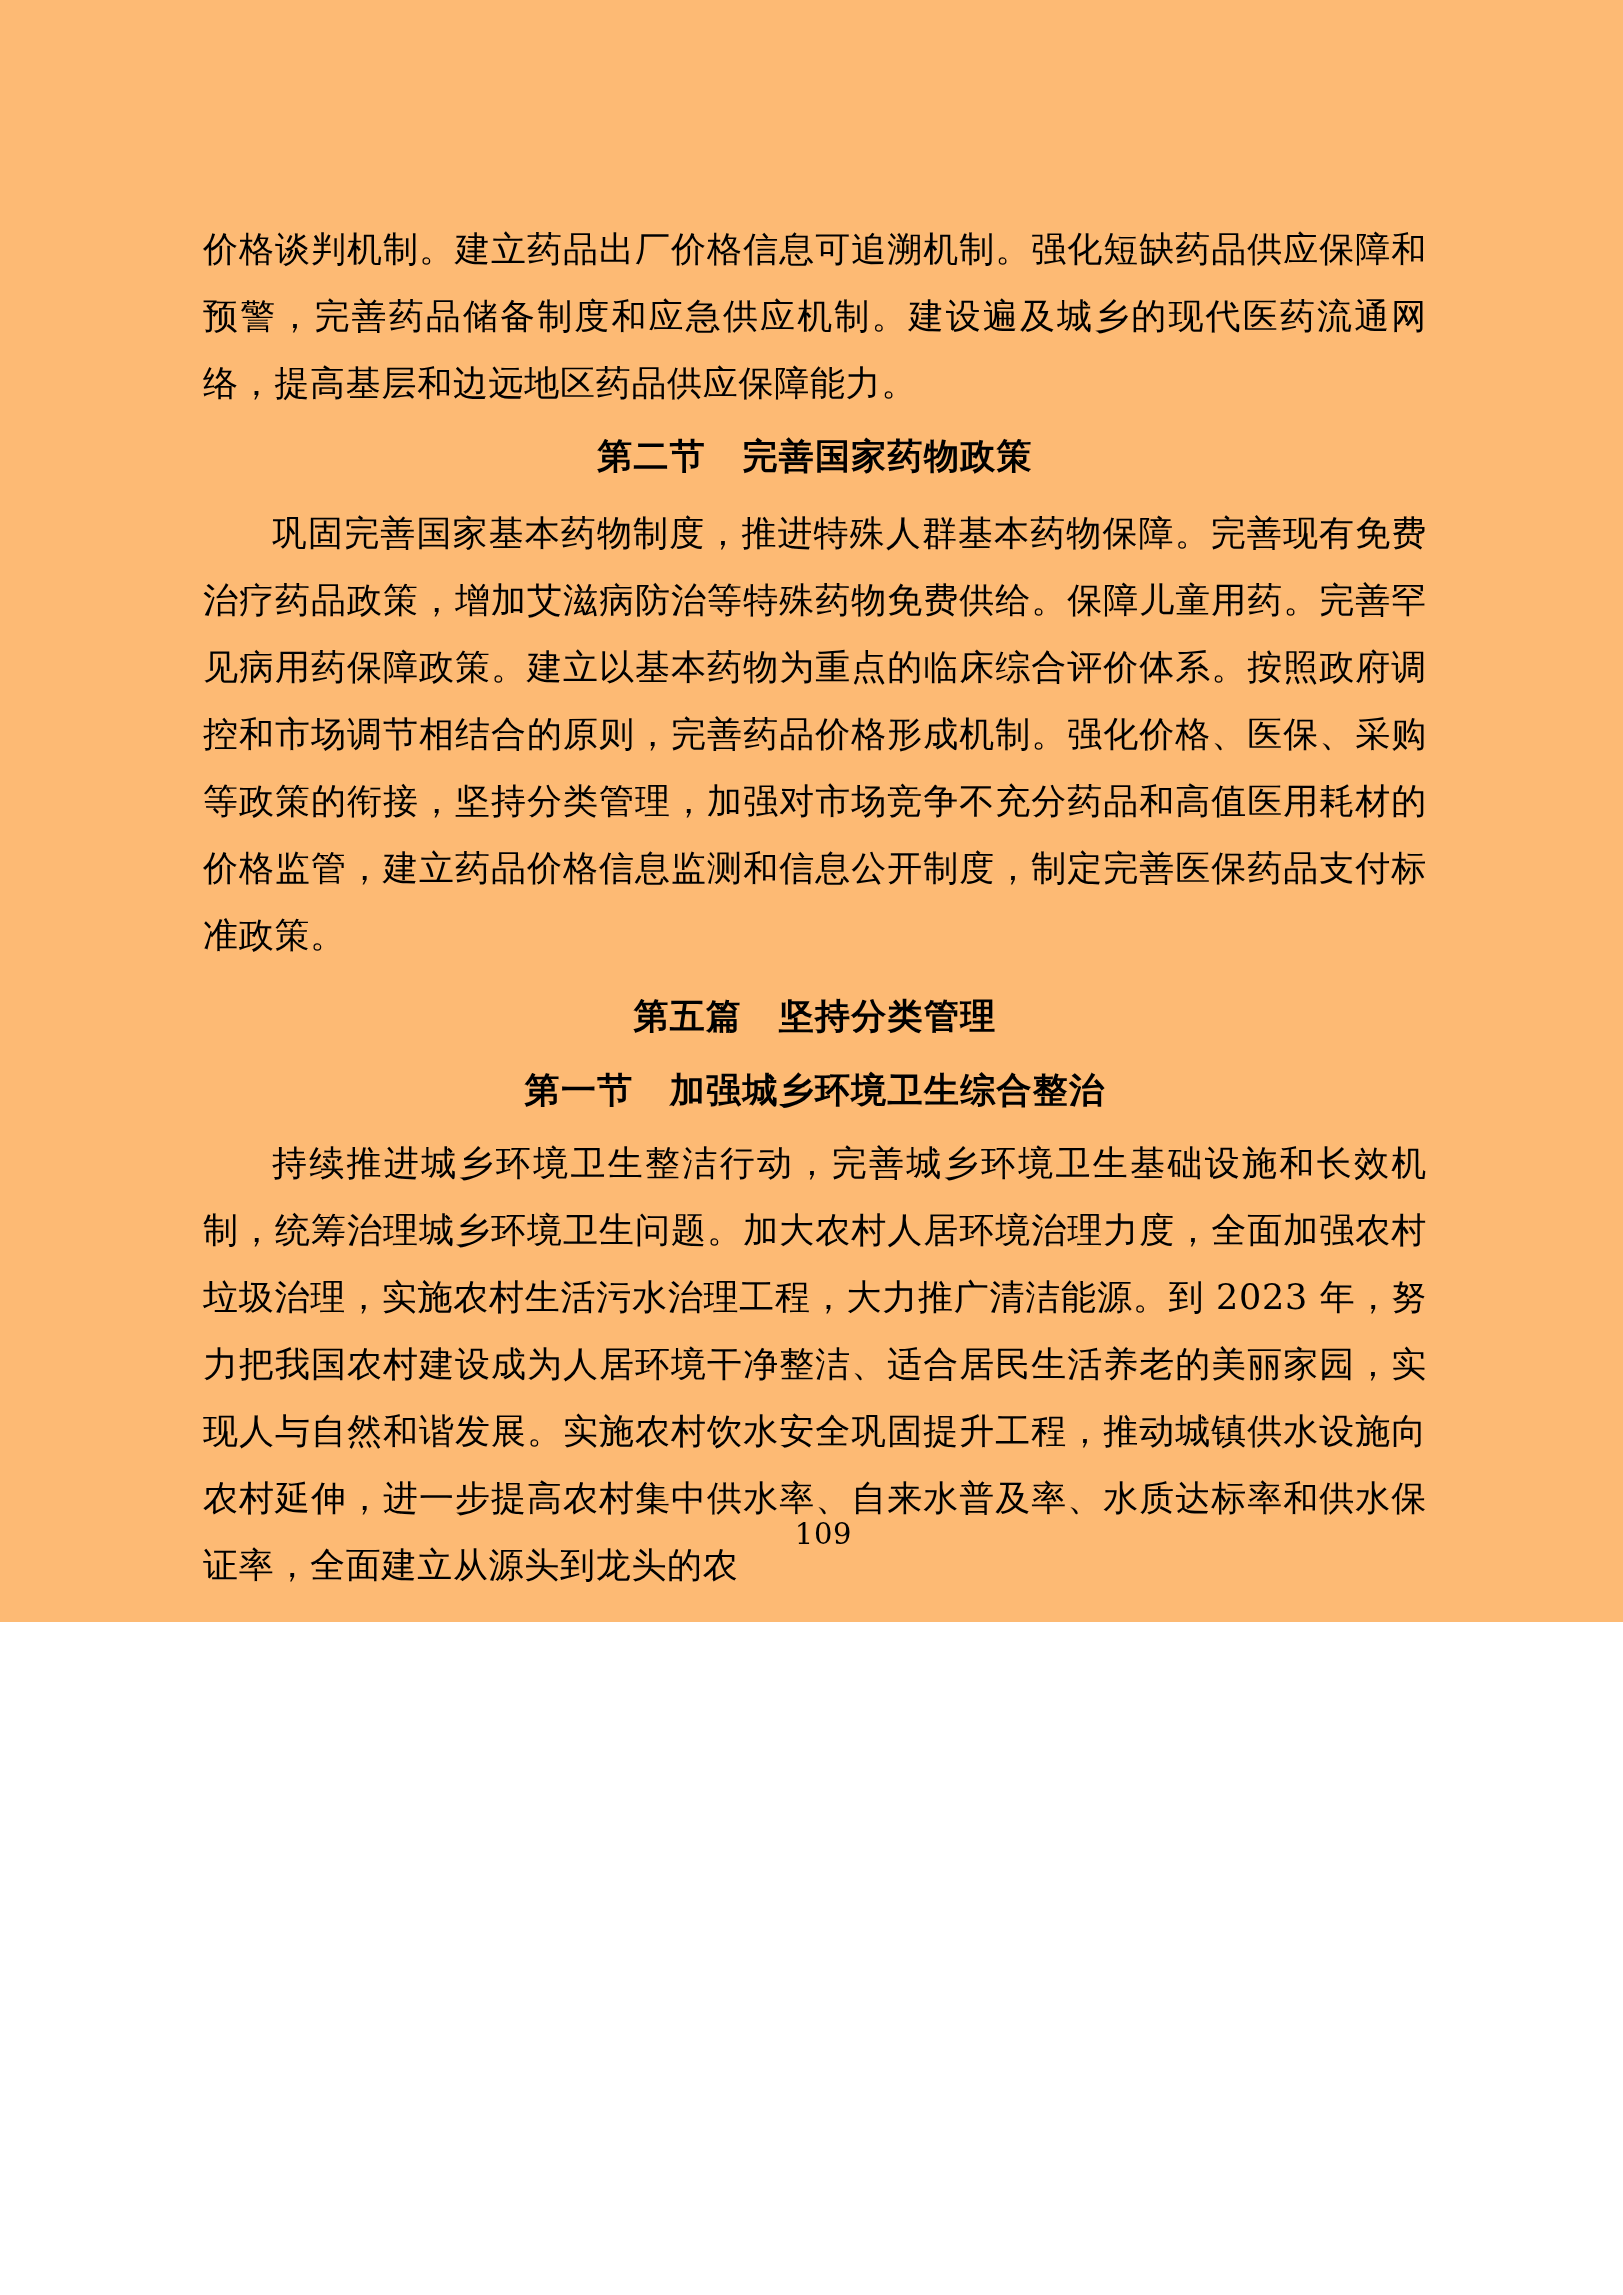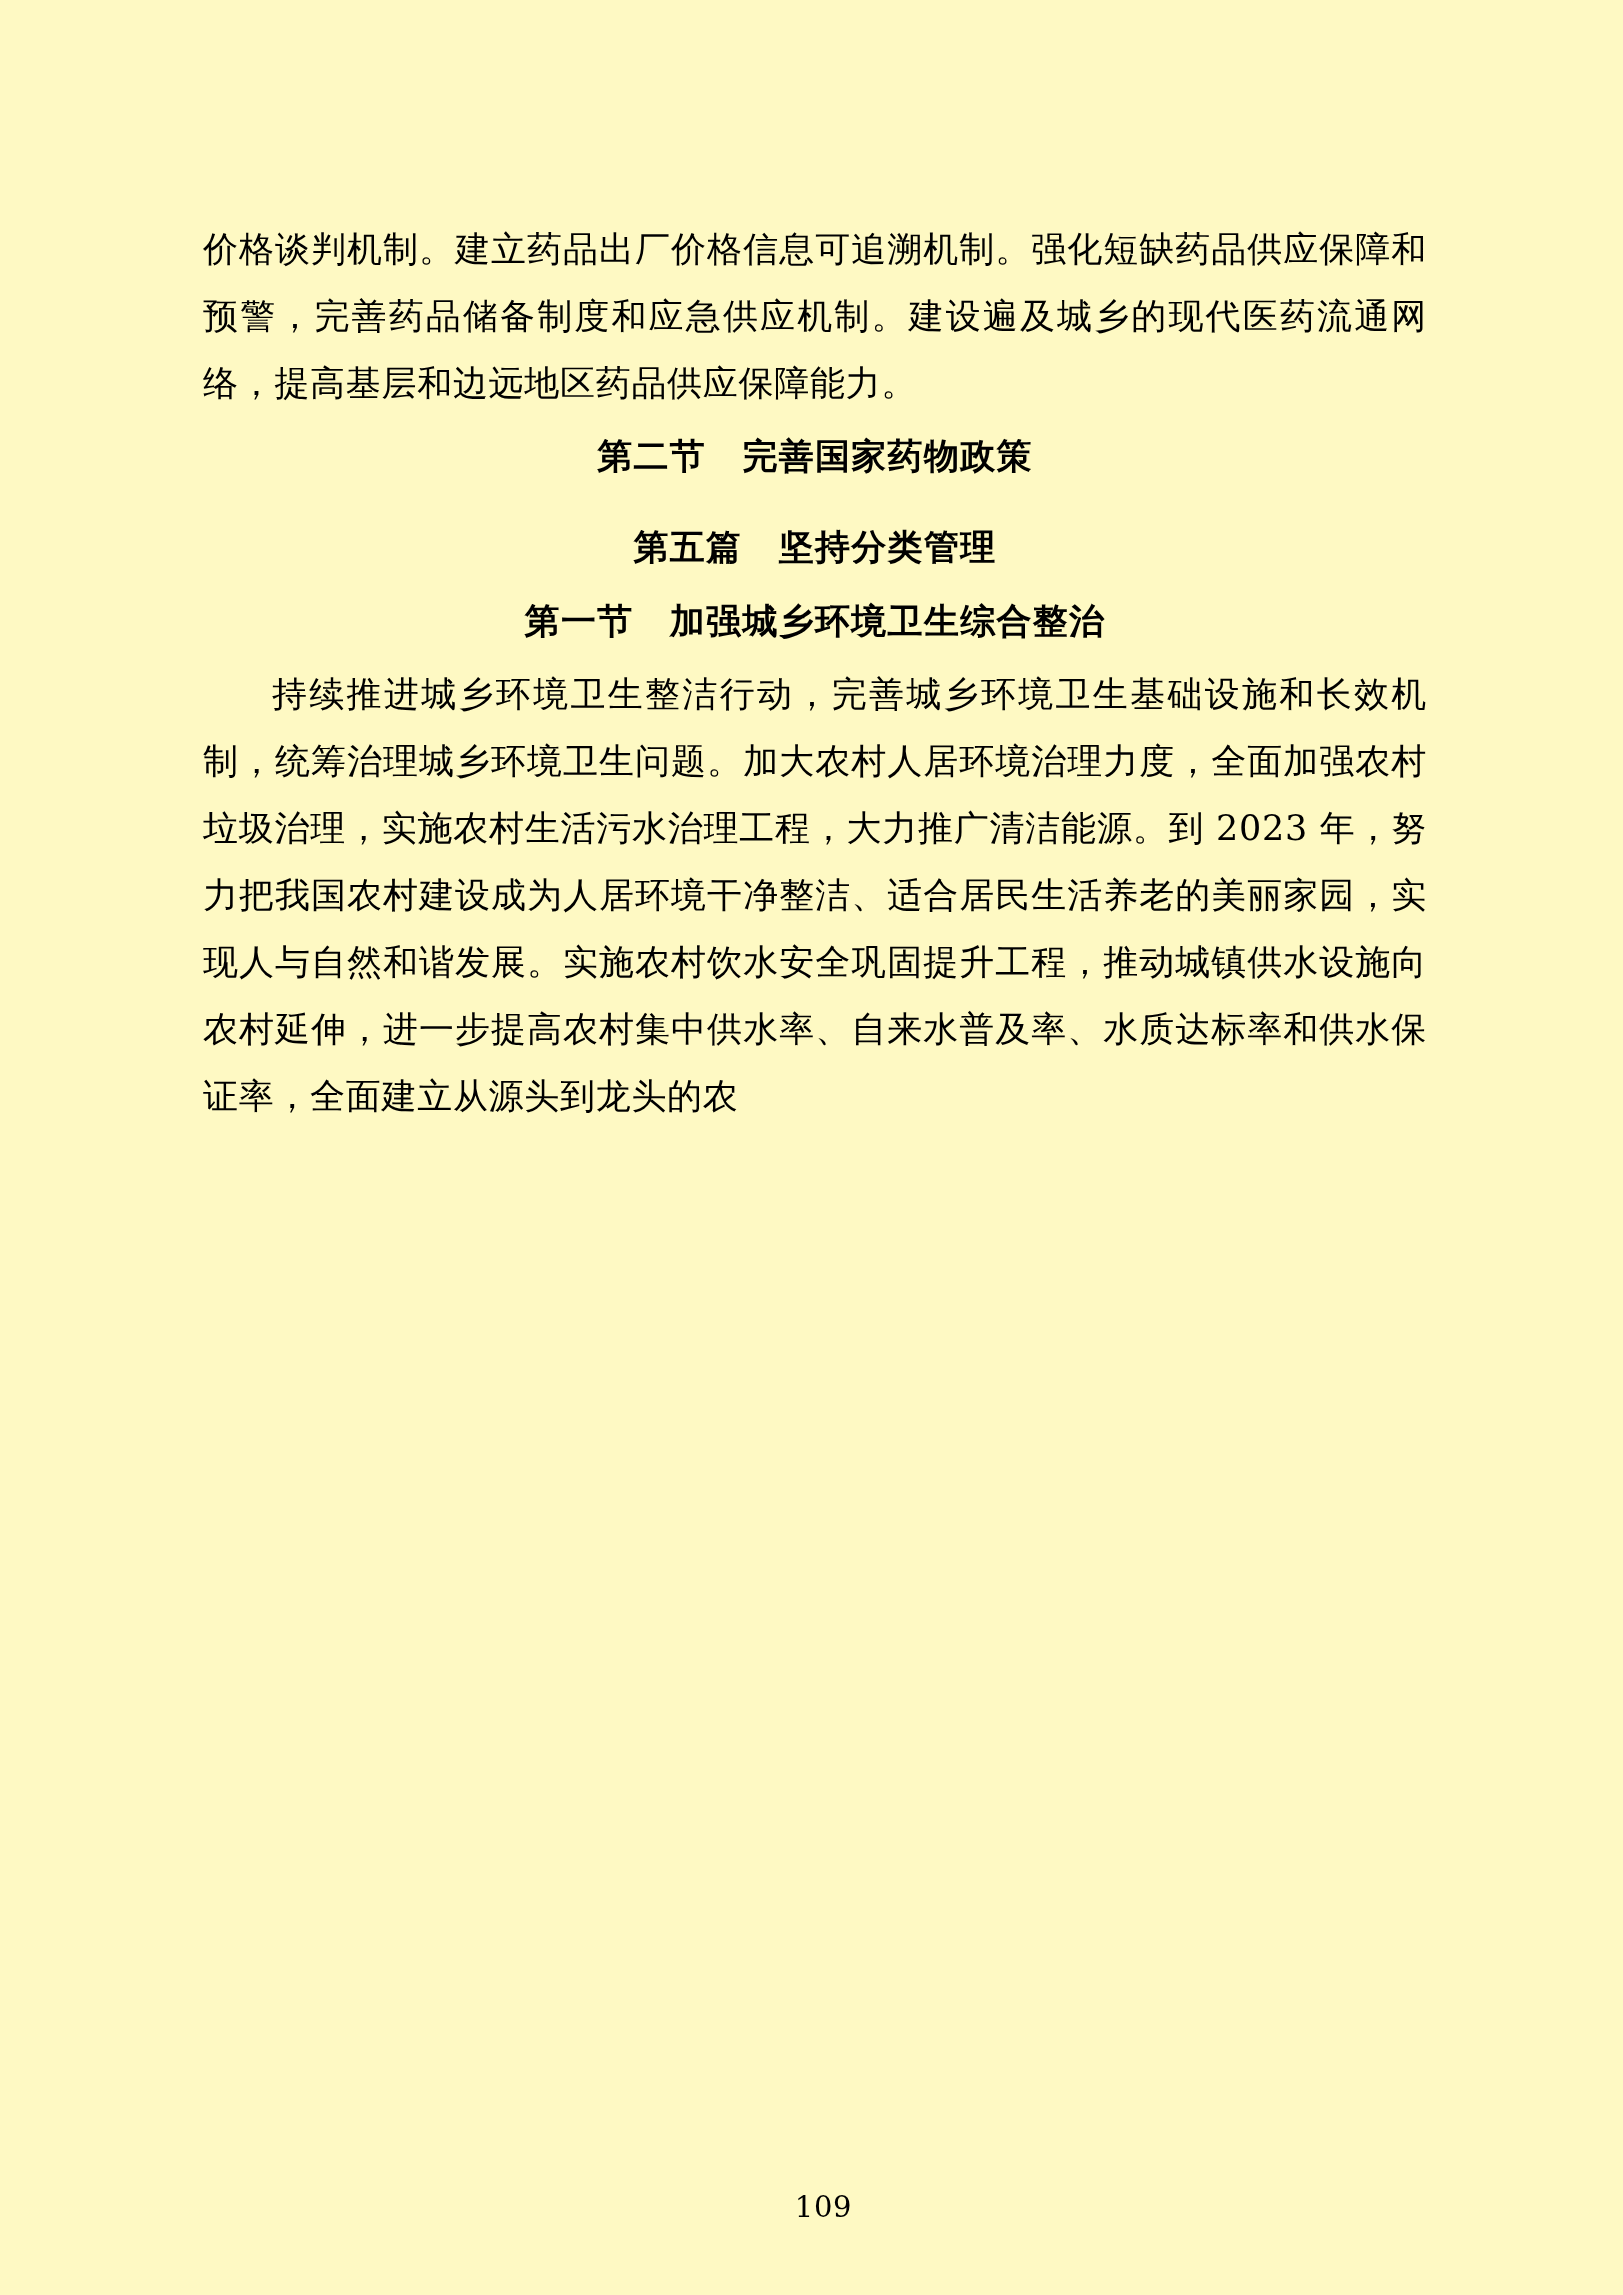--- a/index.html
+++ b/index.html
@@ -11,23 +11,23 @@
     width: 1623px;
     height: 2295px;
     font-family: "DejaVu Serif", serif;
     color: #000000;
     -webkit-font-smoothing: antialiased;
   }
   .page {
     position: relative;
     box-sizing: border-box;
     width: 1623px;
-    height: 2295px;
+    height: 1622px;
     padding: 216px 196px 0 203px;
-    background: #fef9c3;
+    background: #fdba74;
   }
   .body-text {
     font-family: "DejaVu Serif", serif;
     font-size: 35px;
     line-height: 67px;
     text-align: justify;
     text-justify: inter-ideograph;
     letter-spacing: 0.7px;
     margin: 0;
   }
@@ -64,20 +64,21 @@
 </style>
 </head>
 <body>
 
 <div class="page">
 
   <p class="body-text">价格谈判机制。建立药品出厂价格信息可追溯机制。强化短缺药品供应保障和预警，完善药品储备制度和应急供应机制。建设遍及城乡的现代医药流通网络，提高基层和边远地区药品供应保障能力。</p>
 
   <h2 class="heading">第二节　完善国家药物政策</h2>
 
+  <p class="body-text indent">巩固完善国家基本药物制度，推进特殊人群基本药物保障。完善现有免费治疗药品政策，增加艾滋病防治等特殊药物免费供给。保障儿童用药。完善罕见病用药保障政策。建立以基本药物为重点的临床综合评价体系。按照政府调控和市场调节相结合的原则，完善药品价格形成机制。强化价格、医保、采购等政策的衔接，坚持分类管理，加强对市场竞争不充分药品和高值医用耗材的价格监管，建立药品价格信息监测和信息公开制度，制定完善医保药品支付标准政策。</p>
 
   <div class="block-gap"></div>
 
   <h1 class="heading heading-tight">第五篇　坚持分类管理</h1>
 
 
   <h3 class="heading heading-tight">第一节　加强城乡环境卫生综合整治</h3>
 
   <p class="body-text indent">持续推进城乡环境卫生整洁行动，完善城乡环境卫生基础设施和长效机制，统筹治理城乡环境卫生问题。加大农村人居环境治理力度，全面加强农村垃圾治理，实施农村生活污水治理工程，大力推广清洁能源。到 2023 年，努力把我国农村建设成为人居环境干净整洁、适合居民生活养老的美丽家园，实现人与自然和谐发展。实施农村饮水安全巩固提升工程，推动城镇供水设施向农村延伸，进一步提高农村集中供水率、自来水普及率、水质达标率和供水保证率，全面建立从源头到龙头的农</p>
 

